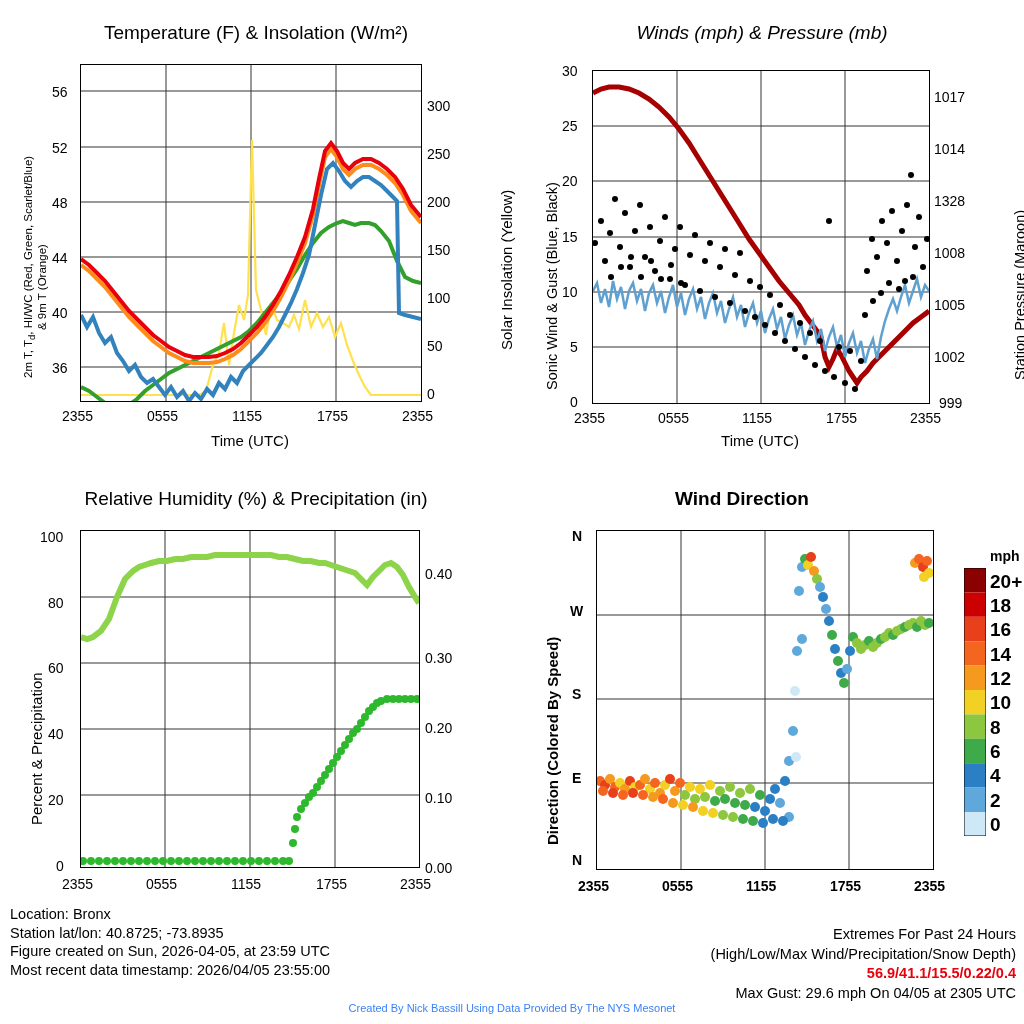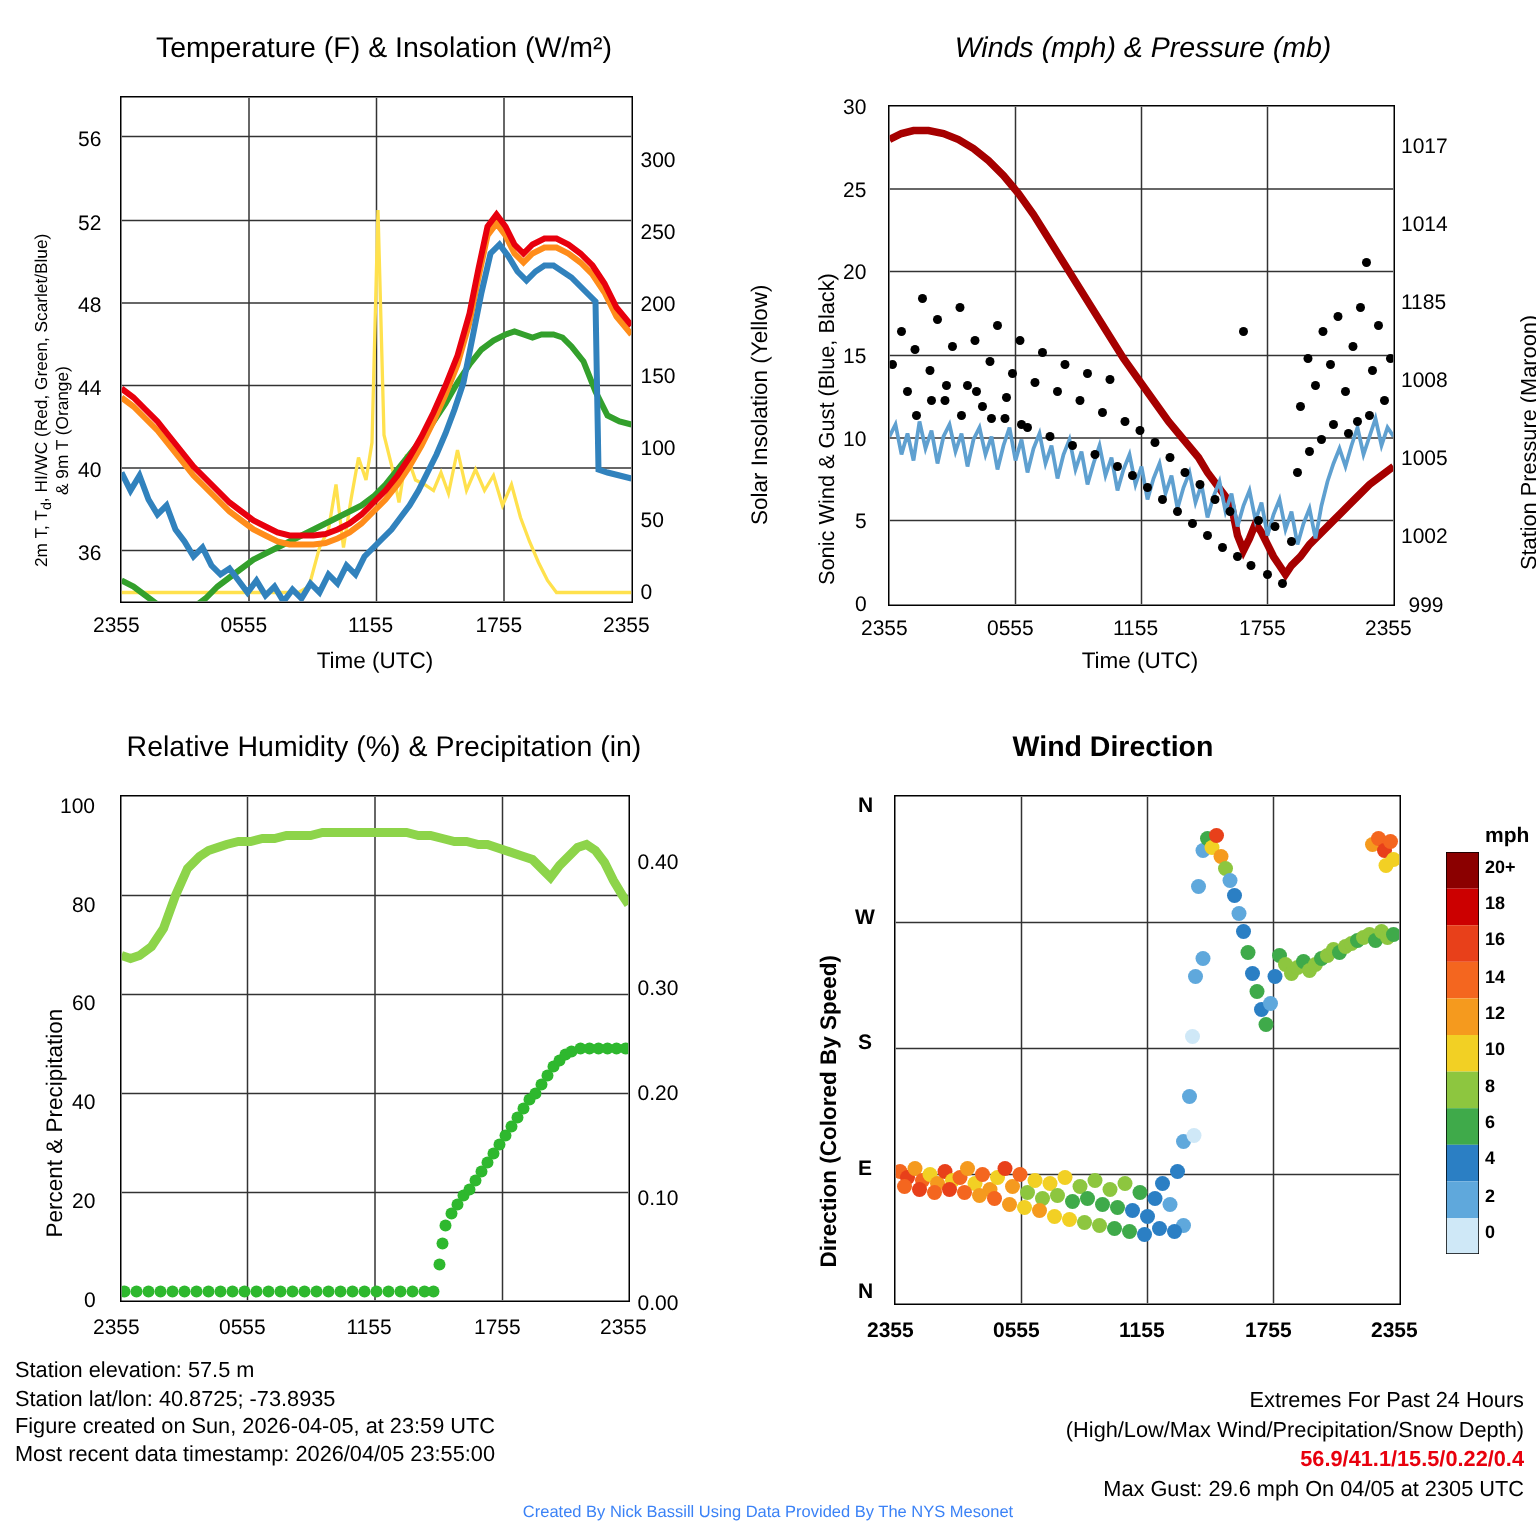--- a/index.html
+++ b/index.html
@@ -9,21 +9,21 @@
   .axis-label{font-size:15px;}
   .tick{font-size:14px;position:absolute;white-space:nowrap;}
   .plotbox{position:absolute;border:1px solid #000;background:#fff;overflow:hidden;}
   .vrot{transform-origin:0 0;white-space:nowrap;position:absolute;}
   svg{display:block;}
   .footer-left{position:absolute;left:10px;top:905px;font-size:14.5px;line-height:18.6px;}
   .footer-right{position:absolute;right:8px;top:925px;font-size:14.5px;line-height:19.5px;text-align:right;}
   .credit{position:absolute;width:100%;text-align:center;top:1002px;font-size:11px;color:#3b82f6;}
   .red{color:#e8000d;font-weight:bold;}
   .legend-title{font-size:14px;}
-  .legend-tick{font-size:12px;text-align:right;}
+  .legend-tick{font-size:19px;text-align:right;}
 </style>
 </head>
 <body>
 
 <div class="panel" style="left:0;top:0;width:512px;height:470px;">
   <div class="title" style="left:0;top:22px;width:512px;position:absolute;">Temperature (F) &amp; Insolation (W/m²)</div>
 
   <div class="vrot axis-label" style="left:22px;top:378px;transform:rotate(-90deg);font-size:11.5px;">2m T, T<sub>d</sub>, HI/WC (Red, Green, Scarlet/Blue)</div>
   <div class="vrot axis-label" style="left:36px;top:330px;transform:rotate(-90deg);font-size:11.5px;">&amp; 9m T (Orange)</div>
 
@@ -87,21 +87,21 @@
   <div class="tick" style="left:50px;top:63px;">30</div>
   <div class="tick" style="left:50px;top:118px;text-align:center;">25</div>
   <div class="tick" style="left:50px;top:173px;">20</div>
   <div class="tick" style="left:50px;top:229px;">15</div>
   <div class="tick" style="left:50px;top:284px;">10</div>
   <div class="tick" style="left:58px;top:339px;">5</div>
   <div class="tick" style="left:58px;top:394px;">0</div>
 
   <div class="tick" style="left:422px;top:89px;">1017</div>
   <div class="tick" style="left:422px;top:141px;">1014</div>
-  <div class="tick" style="left:422px;top:193px;">1185</div>
+  <div class="tick" style="left:422px;top:193px;">1328</div>
   <div class="tick" style="left:422px;top:245px;">1008</div>
   <div class="tick" style="left:422px;top:297px;">1005</div>
   <div class="tick" style="left:422px;top:349px;">1002</div>
   <div class="tick" style="left:427px;top:395px;">999</div>
 
   <div class="plotbox" style="left:80px;top:70px;width:336px;height:332px;">
     <svg width="336" height="332" viewBox="0 0 336 332">
       <g stroke="#000" stroke-width="1" opacity="0.8">
         <line x1="0" y1="55" x2="336" y2="55"></line>
         <line x1="0" y1="110" x2="336" y2="110"></line>
@@ -478,21 +478,21 @@
   <div class="legend-tick" style="position:absolute;left:478px;top:198px;">12</div>
   <div class="legend-tick" style="position:absolute;left:478px;top:222px;">10</div>
   <div class="legend-tick" style="position:absolute;left:478px;top:247px;">8</div>
   <div class="legend-tick" style="position:absolute;left:478px;top:271px;">6</div>
   <div class="legend-tick" style="position:absolute;left:478px;top:295px;">4</div>
   <div class="legend-tick" style="position:absolute;left:478px;top:320px;">2</div>
   <div class="legend-tick" style="position:absolute;left:478px;top:344px;">0</div>
 </div>
 
 <div class="footer-left">
-  <div>Station elevation: 57.5 m</div>
+  <div>Location: Bronx</div>
   <div>Station lat/lon: 40.8725; -73.8935</div>
   <div>Figure created on Sun, 2026-04-05, at 23:59 UTC</div>
   <div>Most recent data timestamp: 2026/04/05 23:55:00</div>
 </div>
 
 <div class="footer-right">
   <div>Extremes For Past 24 Hours</div>
   <div>(High/Low/Max Wind/Precipitation/Snow Depth)</div>
   <div class="red">56.9/41.1/15.5/0.22/0.4</div>
   <div>Max Gust: 29.6 mph On 04/05 at 2305 UTC</div>

